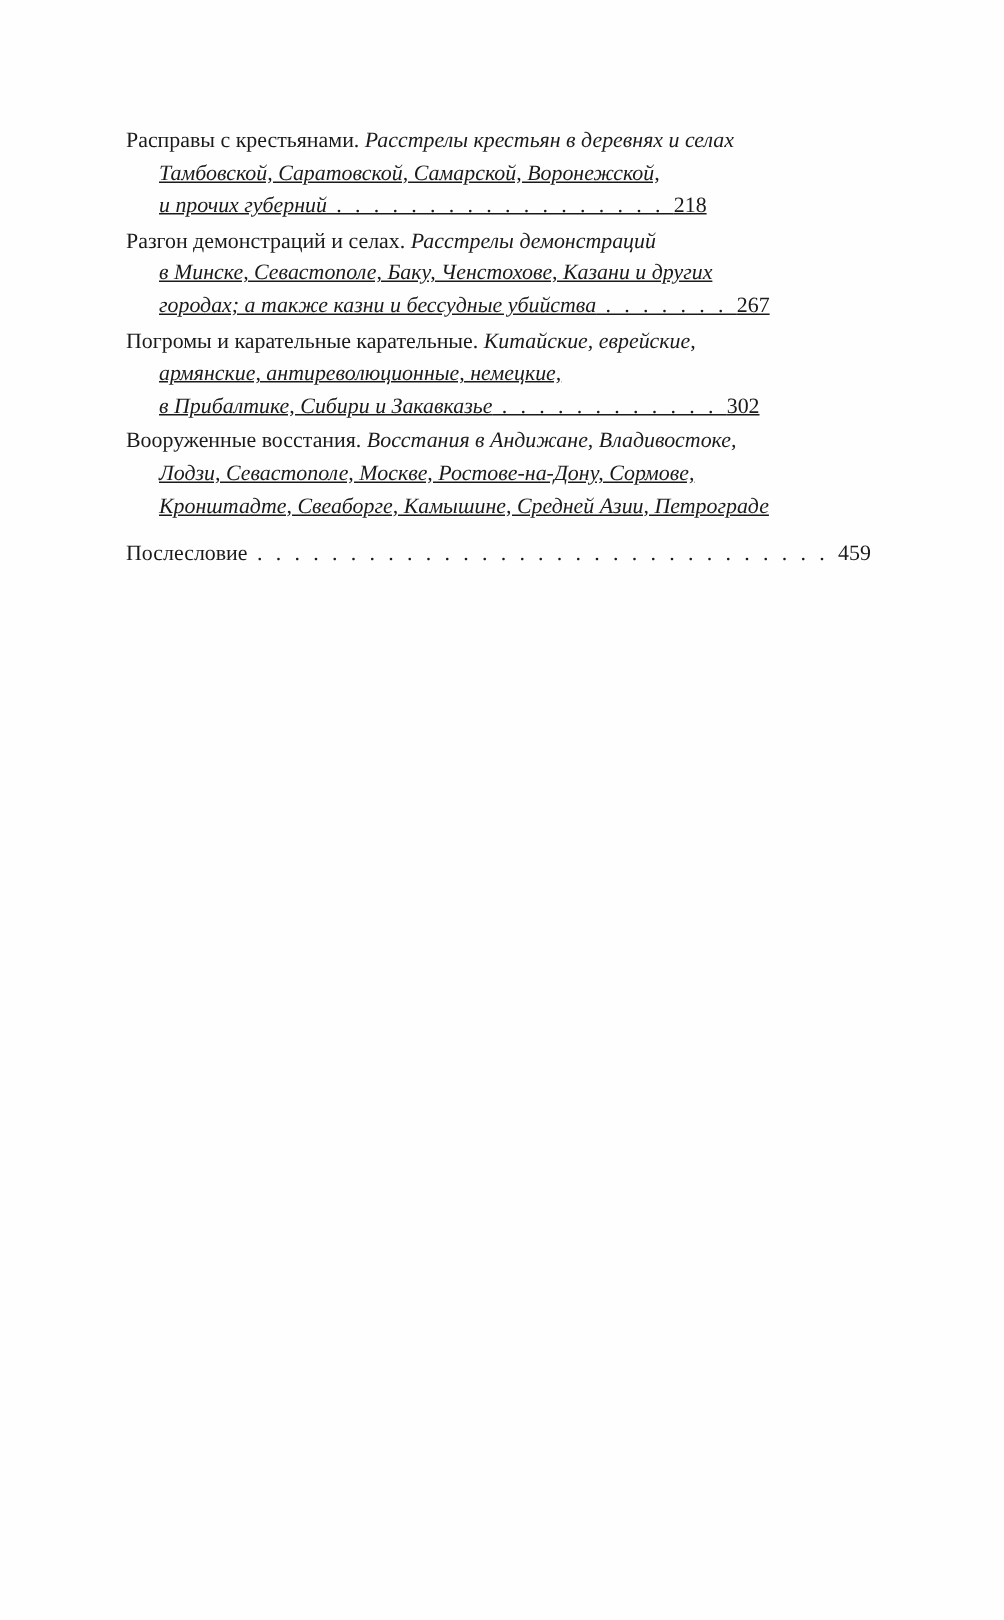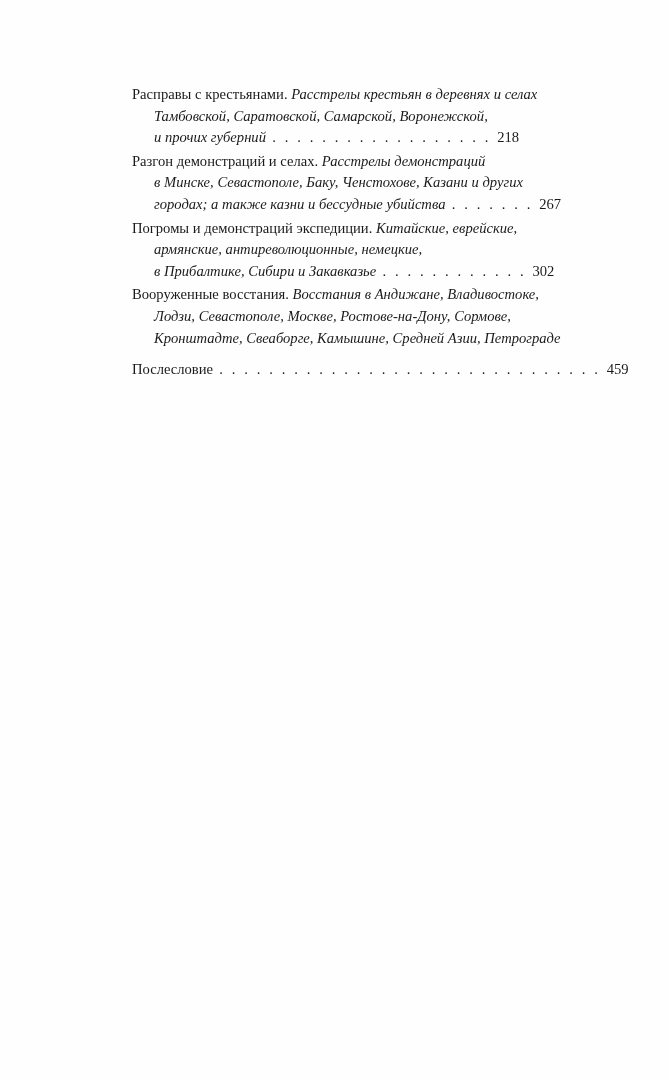--- a/index.html
+++ b/index.html
@@ -21,29 +21,29 @@
     background: #fefefe;
   }
   .toc {
     position: absolute;
     left: 84px;
     top: 84px;
     width: 523px;
   }
   .entry {
     margin-bottom: 2px;
-    margin-left: 48px;
   }
   .entry .line {
     font-size: 14.6px;
     line-height: 21.6px;
     white-space: nowrap;
   }
   .entry .line.wrap {
     padding-left: 22px;
+    text-decoration: underline;
   }
   .title-roman {
     font-style: normal;
   }
   .title-italic {
     font-style: italic;
   }
   .leader {
     letter-spacing: 2.6px;
     font-style: normal;
@@ -68,21 +68,21 @@
         <div class="line"><span class="title-roman">Расправы с крестьянами.</span><span class="title-italic"> Расстрелы крестьян в деревнях и селах</span></div>
         <div class="line wrap"><span class="title-italic">Тамбовской, Саратовской, Самарской, Воронежской,</span></div>
         <div class="line wrap"><span class="title-italic">и прочих губерний</span><span class="leader"> . . . . . . . . . . . . . . . . . . </span><span class="pageno">218</span></div>
       </div>
       <div class="entry">
         <div class="line"><span class="title-roman">Разгон демонстраций и селах.</span><span class="title-italic"> Расстрелы демонстраций</span></div>
         <div class="line wrap"><span class="title-italic">в Минске, Севастополе, Баку, Ченстохове, Казани и других</span></div>
         <div class="line wrap"><span class="title-italic">городах; а также казни и бессудные убийства</span><span class="leader"> . . . . . . . </span><span class="pageno">267</span></div>
       </div>
       <div class="entry">
-        <div class="line"><span class="title-roman">Погромы и демонстраций экспедиции.</span><span class="title-italic"> Китайские, еврейские,</span></div>
+        <div class="line"><span class="title-roman">Погромы и карательные карательные.</span><span class="title-italic"> Китайские, еврейские,</span></div>
         <div class="line wrap"><span class="title-italic">армянские, антиреволюционные, немецкие,</span></div>
         <div class="line wrap"><span class="title-italic">в Прибалтике, Сибири и Закавказье</span><span class="leader"> . . . . . . . . . . . . </span><span class="pageno">302</span></div>
       </div>
       <div class="entry gap-after">
         <div class="line"><span class="title-roman">Вооруженные восстания.</span><span class="title-italic"> Восстания в Андижане, Владивостоке,</span></div>
         <div class="line wrap"><span class="title-italic">Лодзи, Севастополе, Москве, Ростове-на-Дону, Сормове,</span></div>
         <div class="line wrap"><span class="title-italic">Кронштадте, Свеаборге, Камышине, Средней Азии, Петрограде</span></div>
       </div>
       <div class="entry gap-big">
         <div class="line"><span class="title-roman">Послесловие</span><span class="leader"> . . . . . . . . . . . . . . . . . . . . . . . . . . . . . . . </span><span class="pageno">459</span></div>

